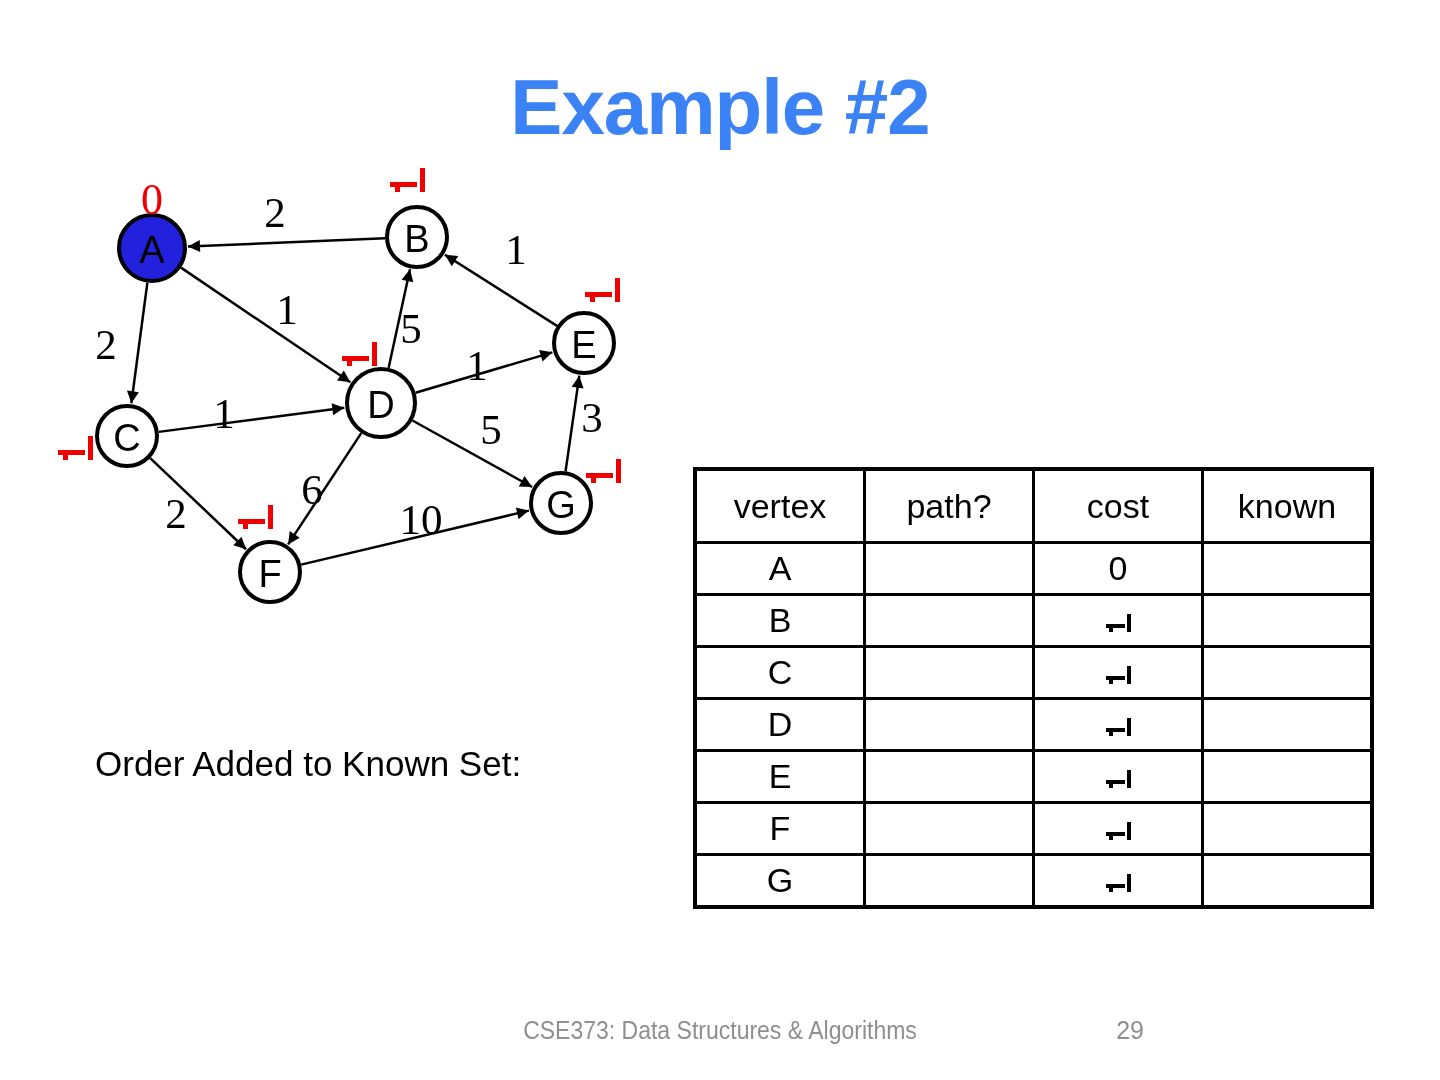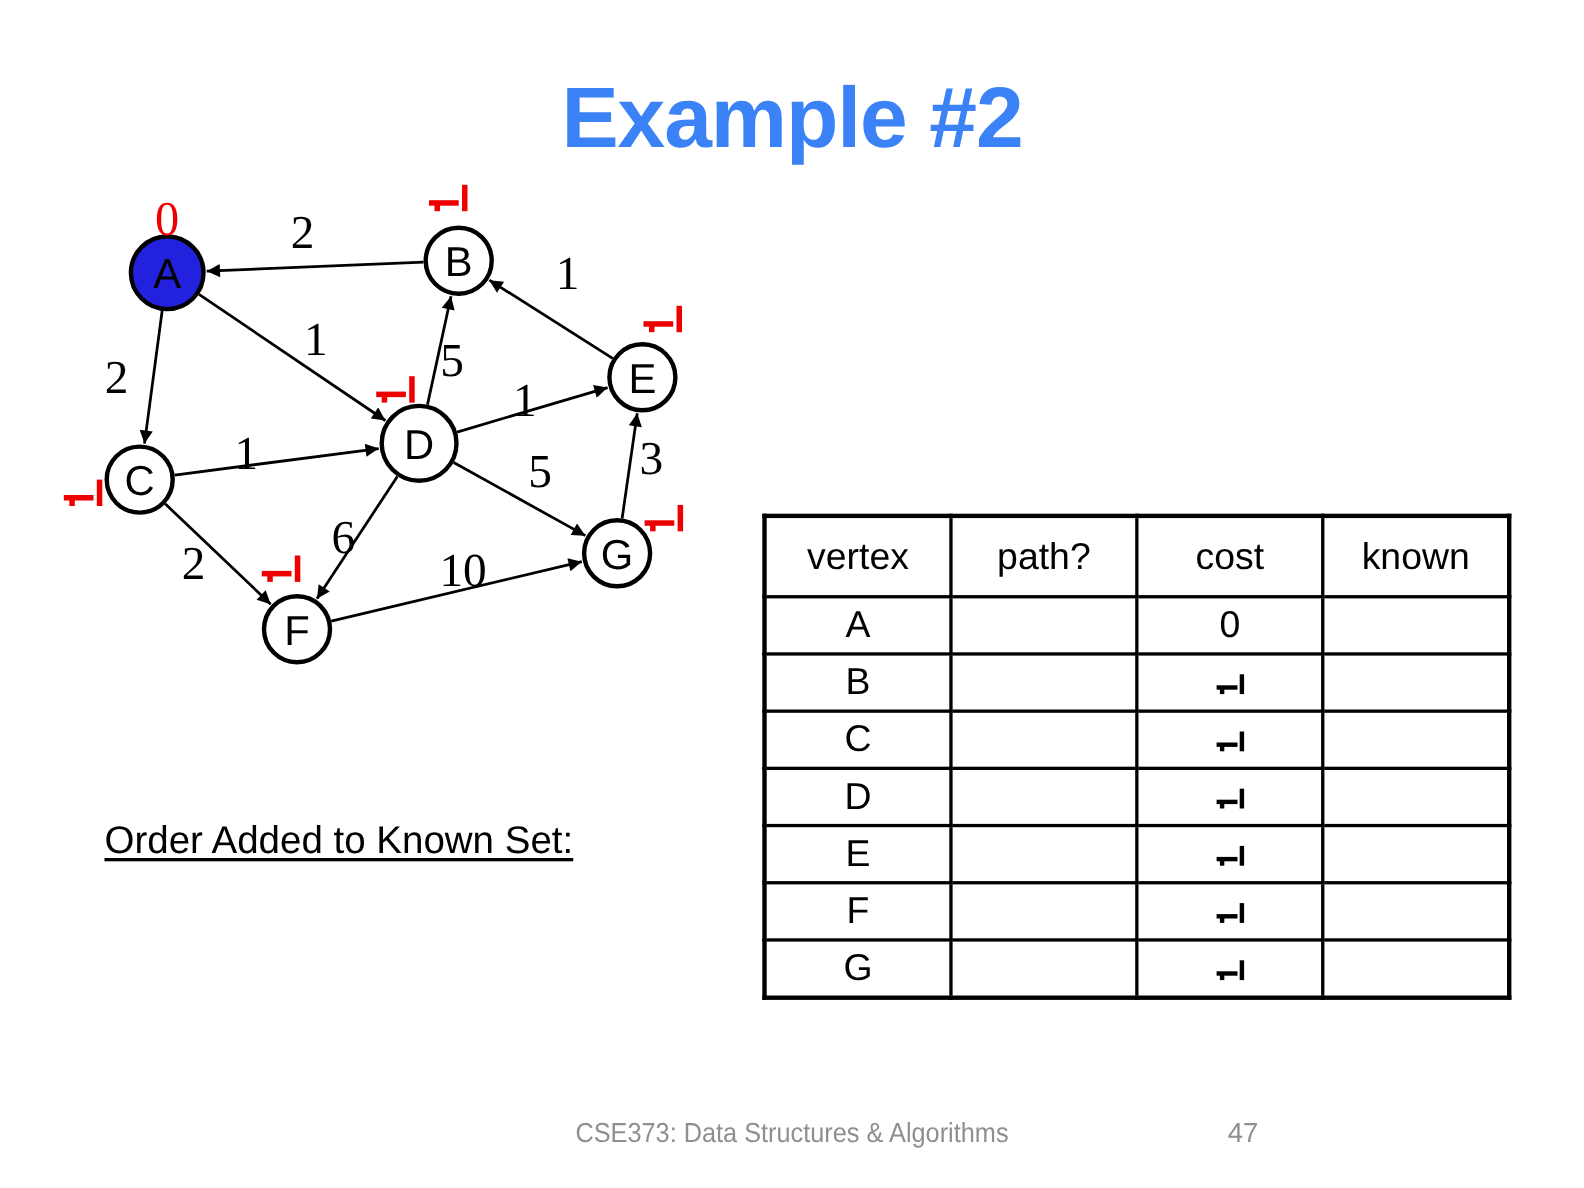--- a/index.html
+++ b/index.html
@@ -14,21 +14,21 @@
   #graph-svg{position:absolute;left:0;top:0;width:1440px;height:1080px;}
   .node-circle{fill:#ffffff;stroke:#000000;stroke-width:4px;}
   .node-circle.start{fill:#2121de;}
   .node-label{font-family:"Liberation Sans",sans-serif;font-size:38px;fill:#000000;}
   .edge-line{stroke:#000000;stroke-width:2.5px;}
   .edge-weight{font-family:"Liberation Serif",serif;font-size:43px;fill:#000000;}
   .dist-zero{font-family:"Liberation Serif",serif;font-size:44px;fill:#ee0000;}
   .inf-rect{fill:#ee0000;}
   .order-label{
     position:absolute;left:95px;top:744px;font-size:35px;color:#000000;
-    text-decoration:underline;text-underline-offset:5px;
+    text-underline-offset:5px;
   }
   .known-table{
     position:absolute;left:693px;top:467px;border-collapse:collapse;
     table-layout:fixed;background:#ffffff;
   }
   .known-table,.known-table th,.known-table td{border:3px solid #000000;}
   .known-table{border-width:4px;}
   .known-table th{
     width:166px;height:70px;font-size:34px;font-weight:normal;
     text-align:center;vertical-align:middle;padding:0;
@@ -187,14 +187,14 @@
         <td>G</td>
         <td></td>
         <td><span class="inf-sm"><i></i></span></td>
         <td></td>
       </tr>
     </tbody>
 </table>
 
 <div class="footer">
   <div class="footer-course">CSE373: Data Structures &amp; Algorithms</div>
-  <div class="footer-page">47</div>
+  <div class="footer-page">29</div>
 </div>
 
 </body></html>

